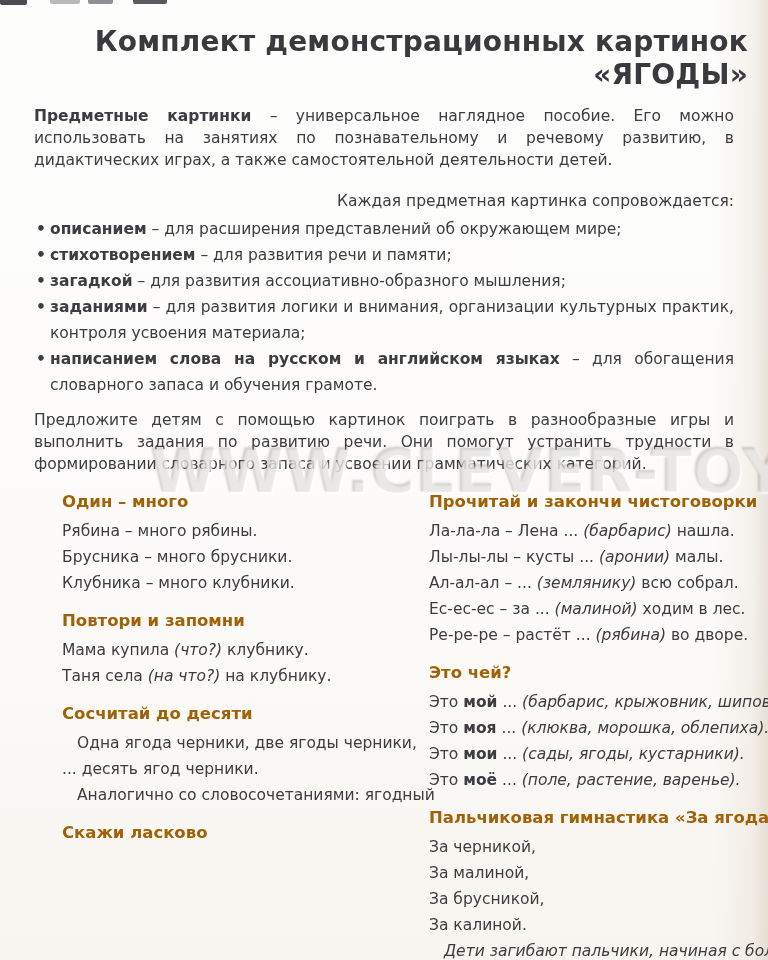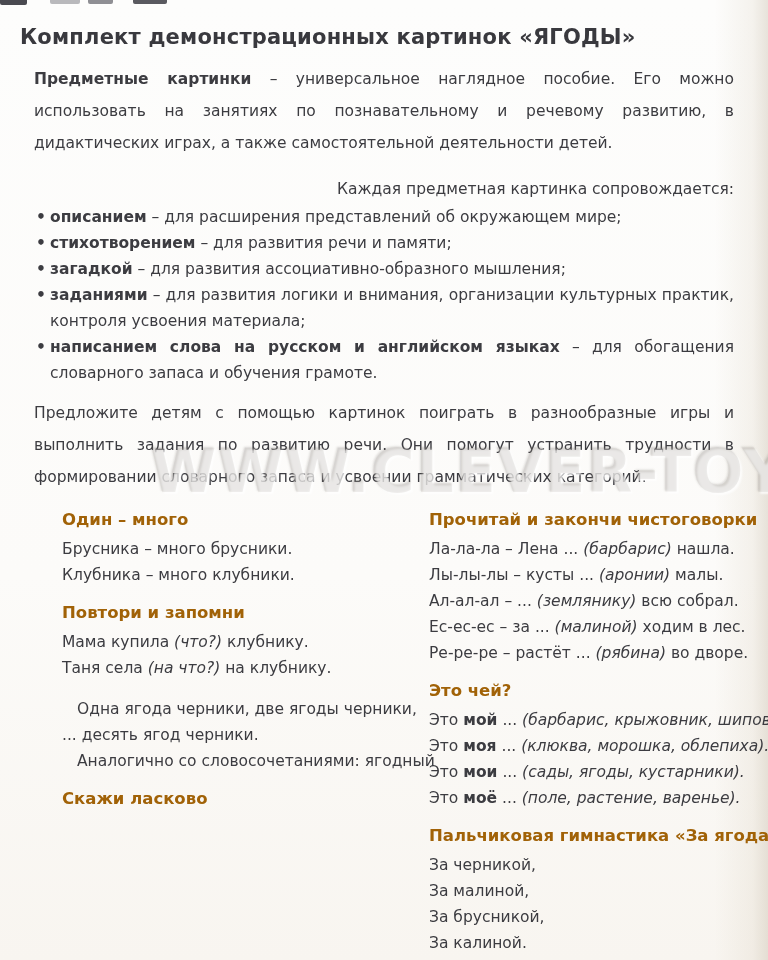--- a/index.html
+++ b/index.html
@@ -12,25 +12,25 @@
       linear-gradient(180deg, #fdfdfc 0%, #fcfbf9 60%, #f8f5f0 100%);
     -webkit-font-smoothing:antialiased;
   }
   .artifact{position:absolute;top:0;border-radius:0 0 2px 2px;}
   .a1{left:0;width:27px;height:5px;background:#4a4a50;}
   .a2{left:50px;width:30px;height:4px;background:#b9b9bc;}
   .a3{left:88px;width:25px;height:4px;background:#8f8f94;}
   .a4{left:133px;width:34px;height:4px;background:#5a5a60;}
 
   h1.title{
-    margin:25px 20px 14px 20px;text-align:left;
-    font-size:21px;font-weight:bold;color:#39393e;letter-spacing:0.2px;
+    margin:25px 20px 14px 20px;text-align:right;
+    font-size:28px;font-weight:bold;color:#39393e;letter-spacing:0.2px;
   }
   .para{
-    margin:0 34px 17px 34px;font-size:15.5px;line-height:32px;
+    margin:0 34px 17px 34px;font-size:15.5px;line-height:22px;
     text-align:justify;
   }
   .lead-line{margin:0 34px 2px 34px;font-size:15.5px;line-height:26px;text-align:right;}
   ul.features{
     list-style:none;margin:0 34px 11px 34px;padding:0;
     font-size:15.5px;line-height:26px;text-align:justify;
   }
   ul.features li{position:relative;padding-left:16px;}
   ul.features li::before{content:"•";position:absolute;left:2px;font-weight:bold;color:#3c3c41;}
   .b{font-weight:bold;}
@@ -72,29 +72,31 @@
     <li><span class="b">заданиями</span><span> – для развития логики и внимания, организации культурных практик, контроля усвоения материала;</span></li>
     <li><span class="b">написанием слова на русском и английском языках</span><span> – для обогащения словарного запаса и обучения грамоте.</span></li>
   </ul>
 
 <p class="para">Предложите детям с помощью картинок поиграть в разнообразные игры и выполнить задания по развитию речи. Они помогут устранить трудности в формировании словарного запаса и усвоении грамматических категорий.</p>
 
 <div class="columns">
   <div class="col" id="col-left">
       <div class="section">
         <div class="sec-h">Один – много</div>
+        <div class="tline"><span>Рябина – много рябины.</span></div>
         <div class="tline"><span>Брусника – много брусники.</span></div>
         <div class="tline"><span>Клубника – много клубники.</span></div>
       </div>
       <div class="section">
         <div class="sec-h">Повтори и запомни</div>
         <div class="tline"><span>Мама купила </span><span class="i">(что?)</span><span> клубнику.</span></div>
         <div class="tline"><span>Таня села </span><span class="i">(на что?)</span><span> на клубнику.</span></div>
       </div>
       <div class="section">
+        <div class="sec-h">Сосчитай до десяти</div>
         <div class="tline ind"><span>Одна ягода черники, две ягоды черники,</span></div>
         <div class="tline"><span>... десять ягод черники.</span></div>
         <div class="tline ind"><span>Аналогично со словосочетаниями: ягодный</span></div>
       </div>
       <div class="section">
         <div class="sec-h">Скажи ласково</div>
       </div>
     </div>
   <div class="col" id="col-right">
       <div class="section">

